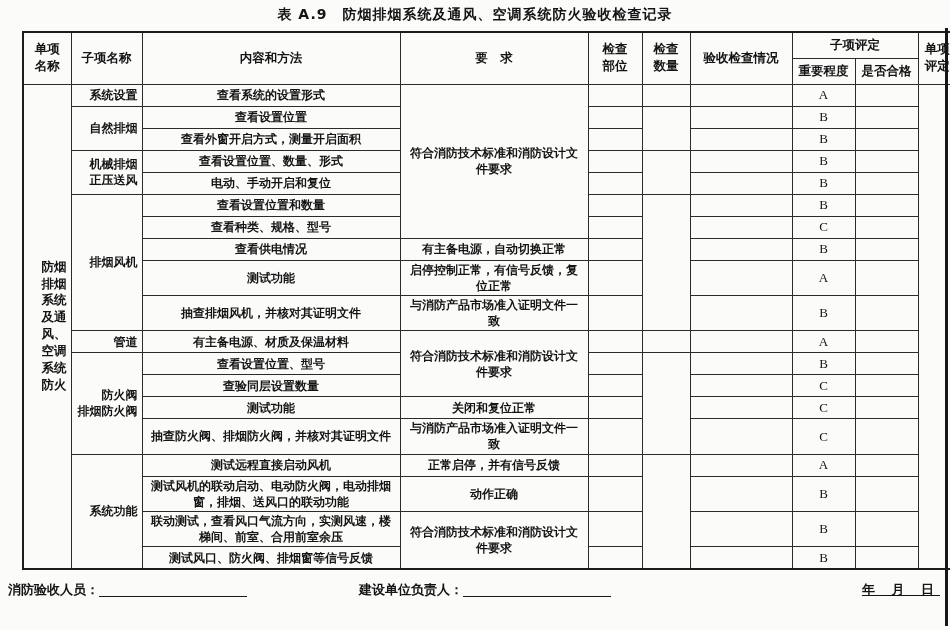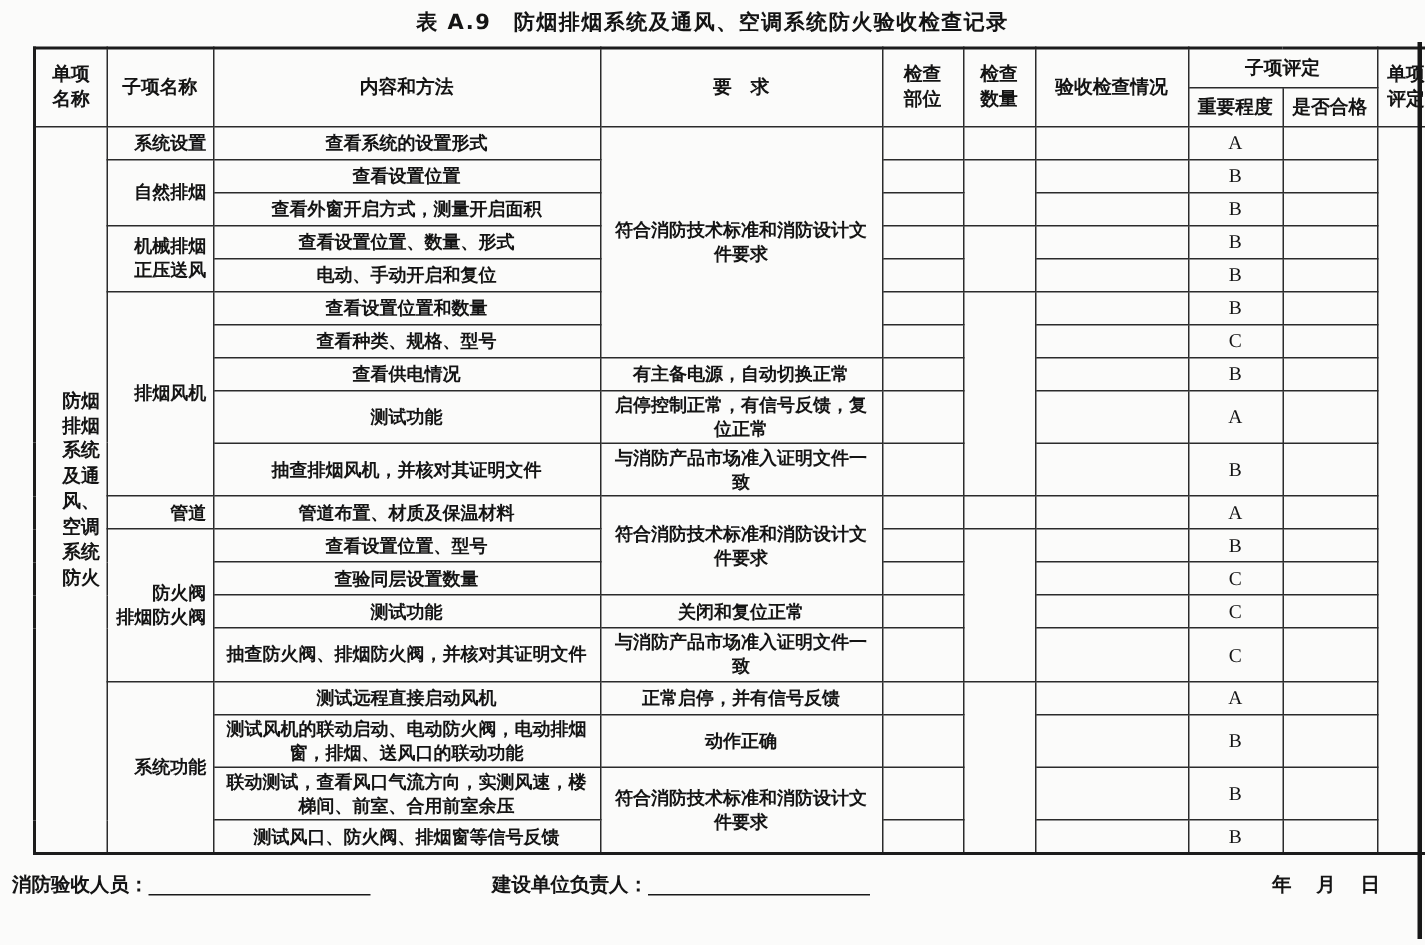--- a/index.html
+++ b/index.html
@@ -77,22 +77,22 @@
     font-size:13px;
     font-weight:bold;
     white-space:nowrap;
   }
   .sig-line {
     display:inline-block;
     width:148px;
     border-bottom:1.5px solid #1a1a1a;
     height:14px;
   }
-  .builder-group { margin-left:81px;font-family:Liberation Serif, serif; }
-  .date { margin-left:auto; margin-right:14px; letter-spacing:6px; }
+  .builder-group { margin-left:112px;font-family:Liberation Serif, serif; }
+  .date { margin-left:auto; letter-spacing:6px;text-decoration:underline; }
 </style>
 </head>
 <body>
 
 <div class="title">表 A.9　防烟排烟系统及通风、空调系统防火验收检查记录</div>
 
 <table class="record">
   <colgroup>
     <col style="width:48px">
       <col style="width:71px">
@@ -214,21 +214,21 @@
       <tr>
         <td class="content">抽查排烟风机，并核对其证明文件</td>
         <td class="req">与消防产品市场准入证明文件一致</td>
         <td class="empty"></td>
         <td class="empty"></td>
         <td class="imp">B</td>
         <td class="empty"></td>
       </tr>
       <tr>
         <td class="sub-name">管道</td>
-        <td class="content">管道布置、材质及保温材料</td>
+        <td class="content">有主备电源、材质及保温材料</td>
         <td rowspan="3" class="req">符合消防技术标准和消防设计文件要求</td>
         <td class="empty"></td>
         <td class="empty"></td>
         <td class="empty"></td>
         <td class="imp">A</td>
         <td class="empty"></td>
       </tr>
       <tr>
         <td rowspan="4" class="sub-name">防火阀
 排烟防火阀</td>

